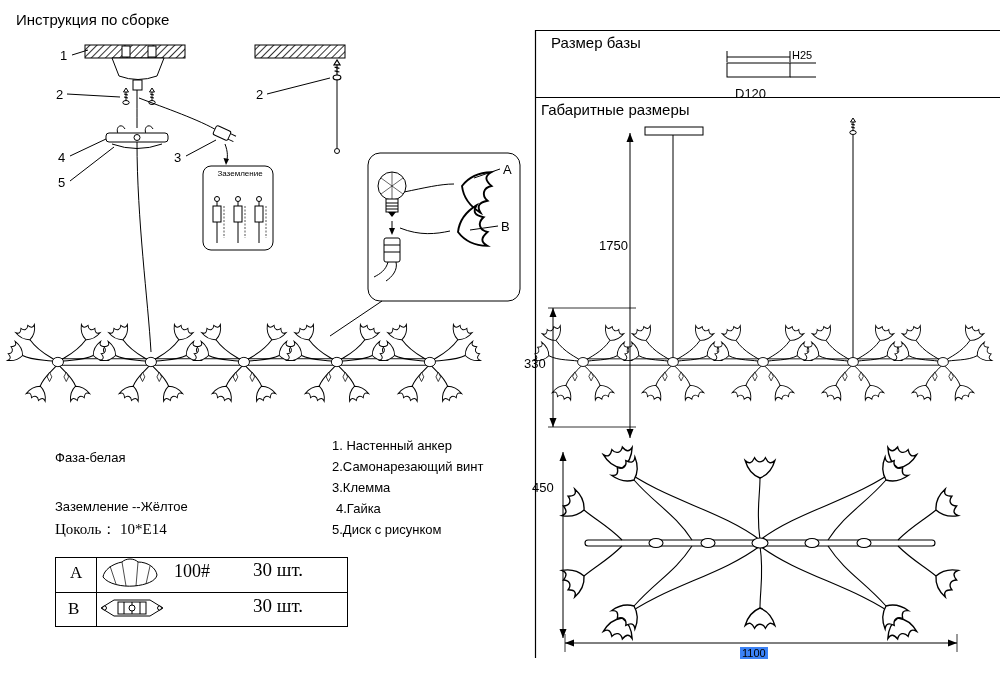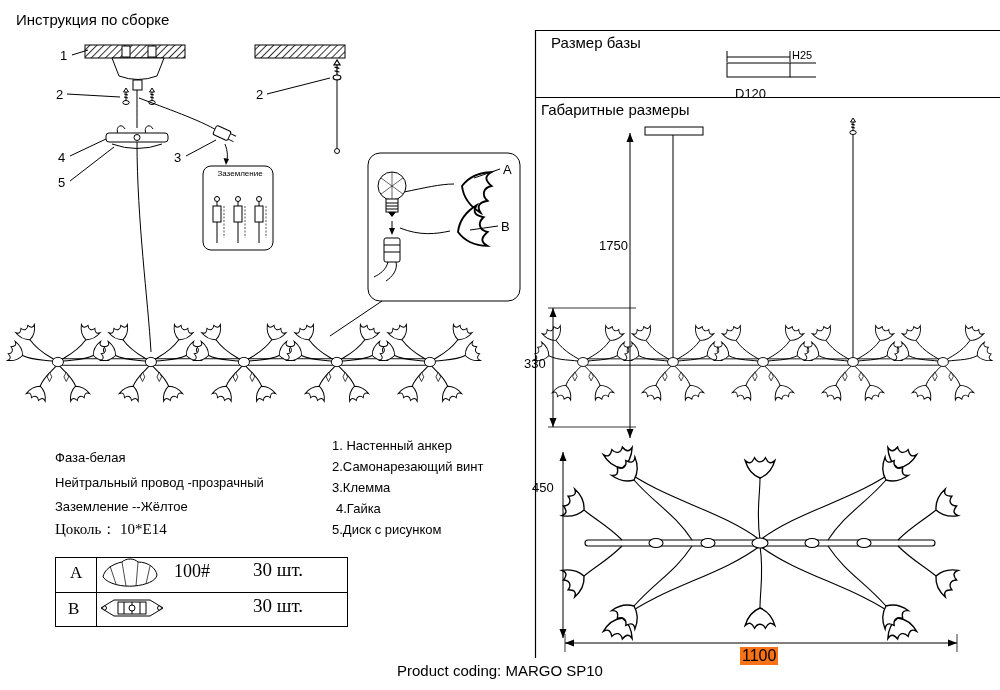--- a/index.html
+++ b/index.html
@@ -256,21 +256,20 @@
   <span class="t" style="left:58px;top:175px;font-size:13px;">5</span>
   <span class="t" style="left:174px;top:150px;font-size:13px;">3</span>
   <span class="t" style="left:256px;top:87px;font-size:13px;">2</span>
 
   <span class="t" style="left:204px;top:169px;width:72px;text-align:center;font-size:8px;">Заземление</span>
 
   <span class="t" style="left:503px;top:162px;font-size:13px;">A</span>
   <span class="t" style="left:501px;top:219px;font-size:13px;">B</span>
 
   <span class="t" style="left:55px;top:450px;font-size:13px;">Фаза-белая</span>
-  <span class="t" style="left:55px;top:475px;font-size:13px;">Нейтральный провод -прозрачный</span>
   <span class="t" style="left:55px;top:499px;font-size:13px;">Заземление --Жёлтое</span>
   <span class="t serif" style="left:55px;top:520px;font-size:15px;">Цоколь： 10*E14</span>
 
   <span class="t" style="left:332px;top:438px;font-size:13px;">1. Настенный анкер</span>
   <span class="t" style="left:332px;top:459px;font-size:13px;">2.Самонарезающий винт</span>
   <span class="t" style="left:332px;top:480px;font-size:13px;">3.Клемма</span>
   <span class="t" style="left:336px;top:501px;font-size:13px;">4.Гайка</span>
   <span class="t" style="left:332px;top:522px;font-size:13px;">5.Диск с рисунком</span>
 
   <div class="tablebox" style="left:55px;top:557px;width:293px;height:70px;">
@@ -283,17 +282,16 @@
   <span class="t serif" style="left:68px;top:599px;font-size:17px;">B</span>
   <span class="t serif" style="left:253px;top:595px;font-size:19px;">30 шт.</span>
 
   <span class="t" style="left:551px;top:34px;font-size:15px;">Размер базы</span>
   <span class="t" style="left:735px;top:42px;font-size:13px;margin-top:44px;">D120</span>
   <span class="t" style="left:792px;top:49px;font-size:11px;">H25</span>
   <span class="t" style="left:541px;top:101px;font-size:15px;">Габаритные размеры</span>
   <span class="t" style="left:599px;top:238px;font-size:13px;">1750</span>
   <span class="t" style="left:524px;top:356px;font-size:13px;">330</span>
   <span class="t" style="left:532px;top:480px;font-size:13px;">450</span>
-  <span class="t" style="left:740px;top:647px;font-size:16px;background:#f97316;padding:0 2px;">1100</span>
-
-  <div class="footer">Product coding: MARGO SP10</div>
+  <span class="t" style="left:740px;top:647px;font-size:11px;background:#3b82f6;padding:0 2px;">1100</span>
+
 
 </div>
 
 </body></html>

